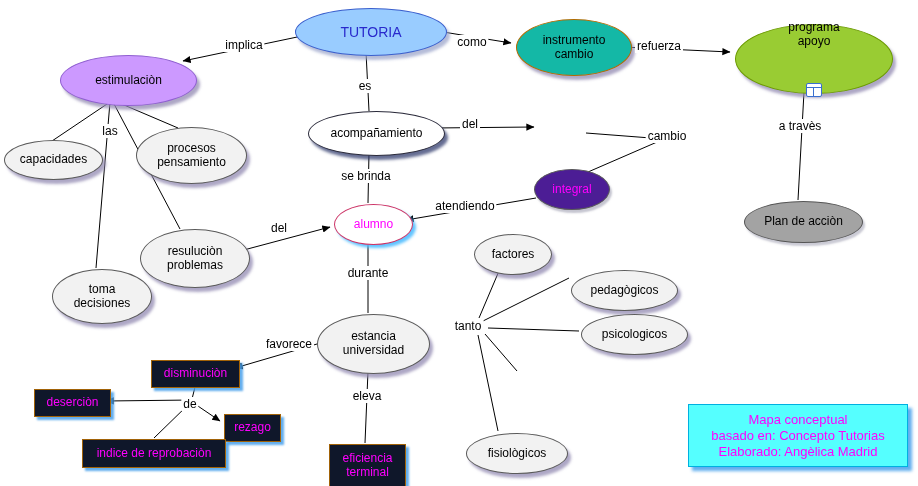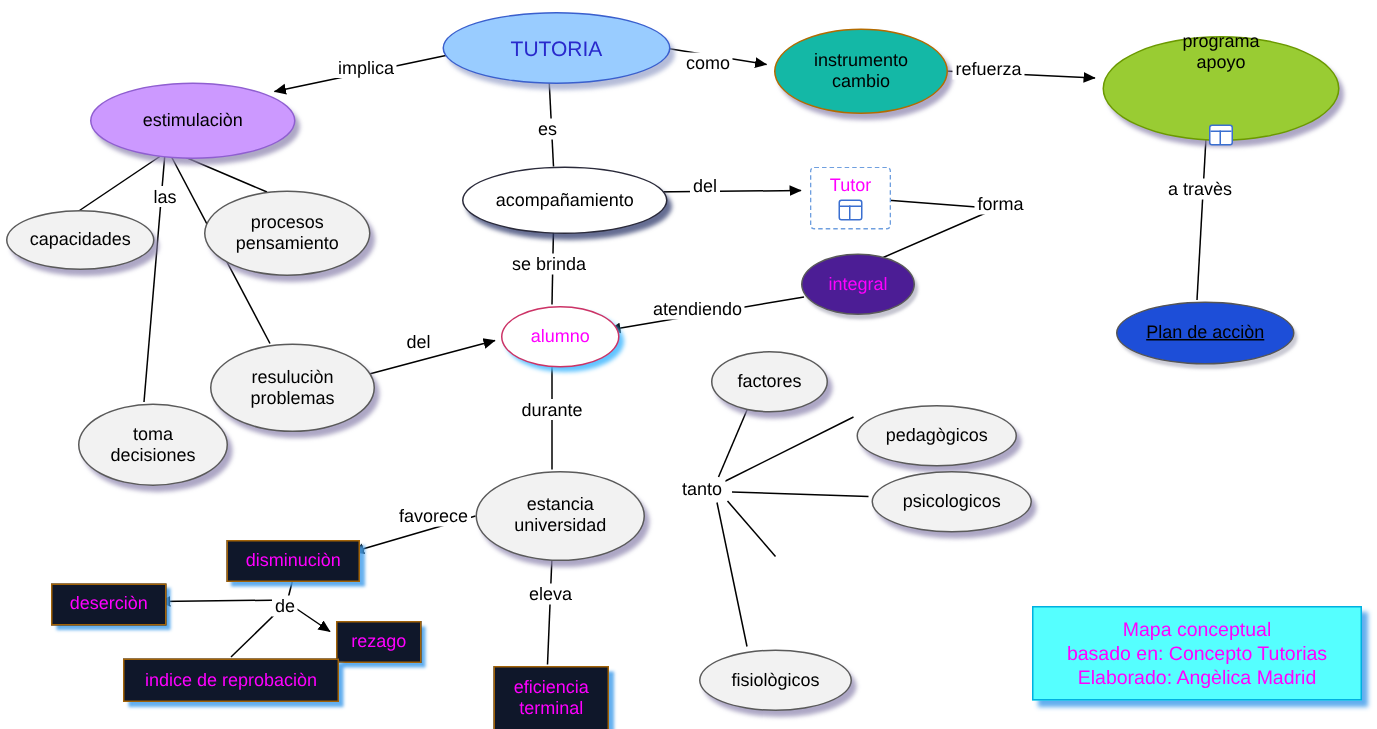--- a/index.html
+++ b/index.html
@@ -12,21 +12,21 @@
            box-shadow:3px 4px 3px rgba(146,138,178,0.75);padding:1px 5px;}
   .n-tutoria{background:#99ccff;border-color:#3a5fcd;color:#2929cc;font-size:14px;
              box-shadow:3px 4px 3px rgba(150,160,200,0.7);}
   .n-orange{background:#14b8a6;border-color:#b36b00;}
   .n-green{background:#99cc33;border-color:#6b9900;}
   .n-purple{background:#cc99ff;border-color:#8f5fd0;}
   .n-acomp{background:#ffffff;border-color:#2a2a3a;box-shadow:3px 4px 3px rgba(50,60,110,0.75);}
   .n-white{background:#4c1d95;box-shadow:2px 3px 2px rgba(150,150,170,0.55);}
   .n-alumno{background:#ffffff;border-color:#cc3366;color:#ff00ff;box-shadow:3px 3px 3px rgba(80,190,255,0.9);}
   .n-magenta{color:#ff00ff;}
-  .n-plan{background:#1d4ed8;border-color:#555;box-shadow:2px 3px 2px rgba(150,150,170,0.5);text-decoration:underline;}
+  .n-plan{background:#a3a3a3;border-color:#555;box-shadow:2px 3px 2px rgba(150,150,170,0.5);}
   .box{background:#0f172a;border:1px solid #a16207;box-shadow:3px 3px 2px rgba(70,160,235,0.85);
        color:#ff00ff;padding:2px 4px;}
   .tutor-box{background:#ffffff;border:1px dashed #6f9fdf;color:#ff00ff;padding:1px 3px;border-radius:3px;}
   .link-label{position:absolute;z-index:3;transform:translate(-50%,-50%);background:#ffffff;
               padding:0 2px;font-size:12px;color:#000;white-space:nowrap;}
   .res-icon{width:14px;height:12px;background:#fff;border:1px solid #3a6fd0;border-radius:2px;
             position:relative;margin-top:2px;flex:none;}
   .res-icon::before{content:"";position:absolute;left:0;right:0;top:3px;border-top:1px solid #3a6fd0;}
   .res-icon::after{content:"";position:absolute;top:3px;bottom:0;left:6px;border-left:1px solid #3a6fd0;}
   .infobox{position:absolute;z-index:2;background:#55ffff;border:1px solid #00b0e0;
@@ -86,24 +86,20 @@
   </div>
 
   <div class="node ellipse n-purple" style="left:60px;top:55px;width:125px;height:47px;">
     <span class="lbl">estimulaciòn</span>
   </div>
 
   <div class="node ellipse n-acomp" style="left:308px;top:111px;width:125px;height:41px;">
     <span class="lbl">acompañamiento</span>
   </div>
 
-  <div class="node tutor-box" style="left:540px;top:111px;width:46px;height:38px;">
-    <span class="lbl">Tutor</span>
-    <span class="res-icon"></span>
-  </div>
 
   <div class="node ellipse n-white n-magenta" style="left:534px;top:169px;width:64px;height:37px;">
     <span class="lbl">integral</span>
   </div>
 
   <div class="node ellipse n-alumno" style="left:334px;top:204px;width:67px;height:37px;">
     <span class="lbl">alumno</span>
   </div>
 
   <div class="node ellipse" style="left:4px;top:140px;width:87px;height:36px;">
@@ -165,21 +161,21 @@
 
   <div class="node box" style="left:329px;top:444px;width:67px;height:37px;">
     <span class="lbl" style="max-width:60px;">eficiencia terminal</span>
   </div>
 
   <div class="link-label" style="left:244px;top:45px;">implica</div>
   <div class="link-label" style="left:472px;top:42px;">como</div>
   <div class="link-label" style="left:659px;top:46px;">refuerza</div>
   <div class="link-label" style="left:365px;top:86px;">es</div>
   <div class="link-label" style="left:470px;top:124px;">del</div>
-  <div class="link-label" style="left:667px;top:136px;">forma</div>
+  <div class="link-label" style="left:667px;top:136px;">cambio</div>
   <div class="link-label" style="left:366px;top:176px;">se brinda</div>
   <div class="link-label" style="left:465px;top:206px;">atendiendo</div>
   <div class="link-label" style="left:110px;top:131px;">las</div>
   <div class="link-label" style="left:279px;top:228px;">del</div>
   <div class="link-label" style="left:368px;top:273px;">durante</div>
   <div class="link-label" style="left:289px;top:344px;">favorece</div>
   <div class="link-label" style="left:190px;top:404px;">de</div>
   <div class="link-label" style="left:367px;top:396px;">eleva</div>
   <div class="link-label" style="left:468px;top:326px;">tanto</div>
   <div class="link-label" style="left:800px;top:126px;">a travès</div>

